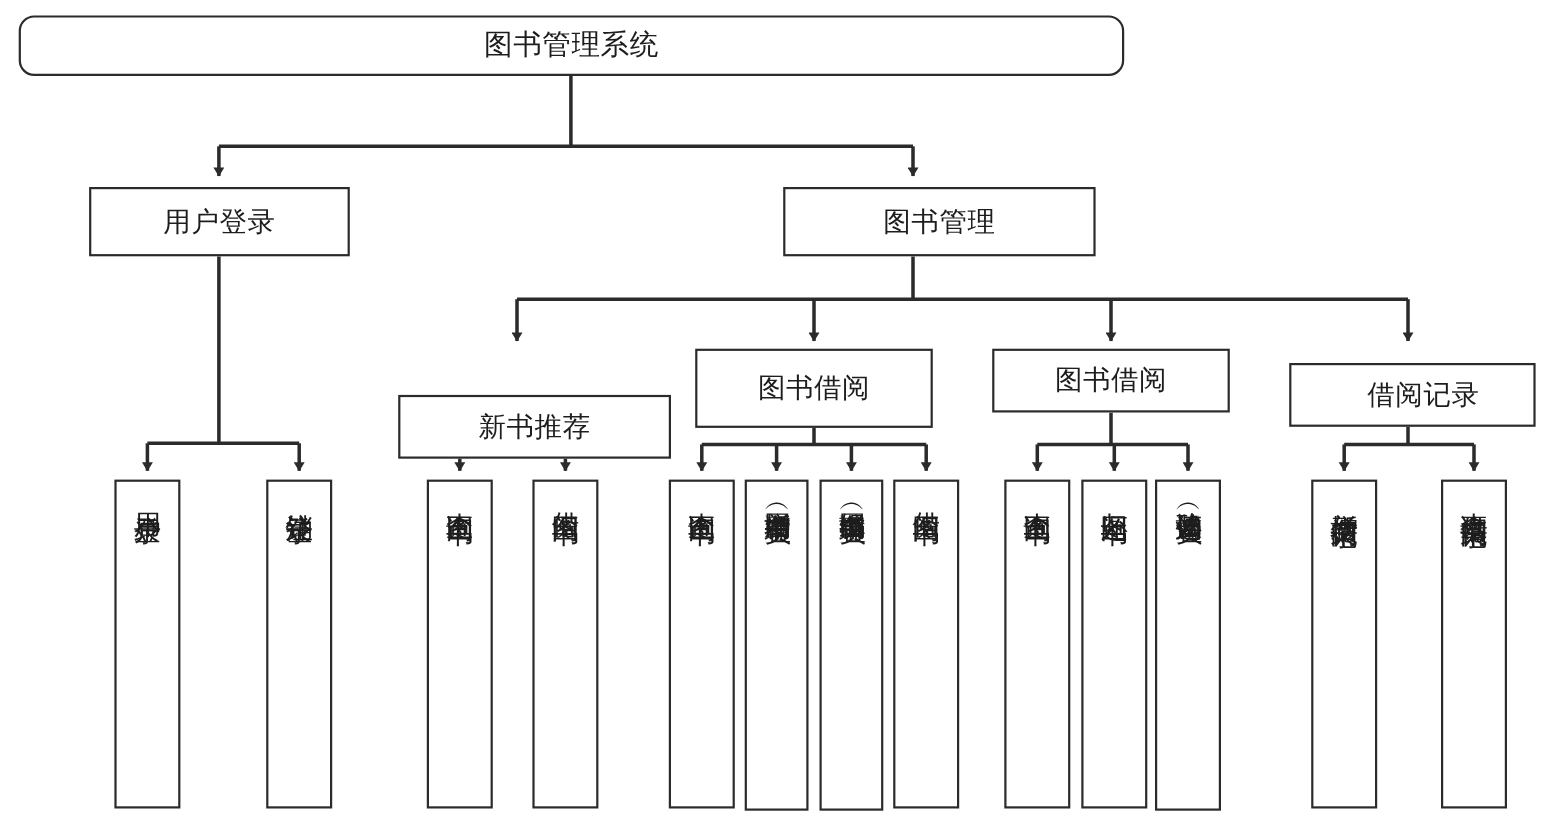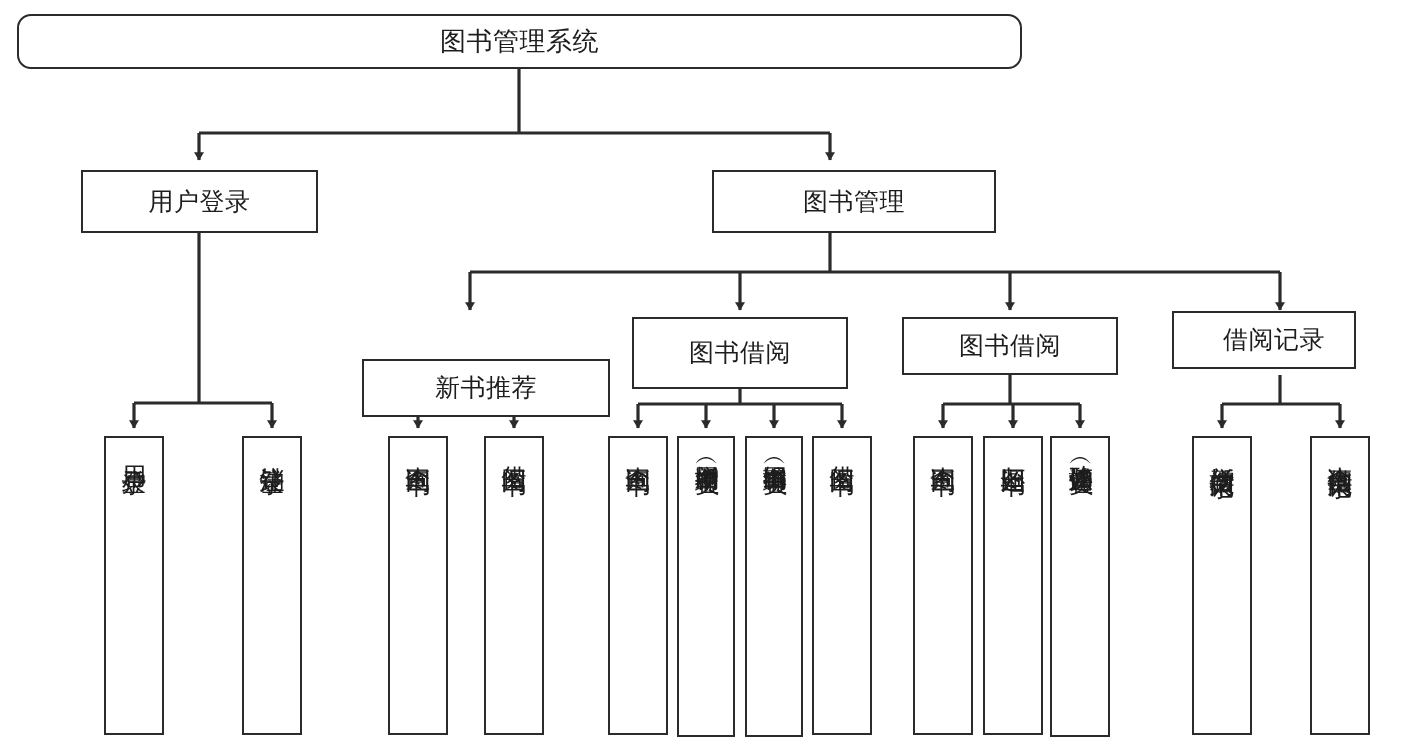--- a/index.html
+++ b/index.html
@@ -155,21 +155,21 @@
   </div>
 
   <div class="node horiz" style="left:632px; top:317px; width:216px; height:72px;">
     <span class="label">图书借阅</span>
   </div>
 
   <div class="node horiz" style="left:902px; top:317px; width:216px; height:58px;">
     <span class="label">图书借阅</span>
   </div>
 
-  <div class="node horiz" style="left:1172px; top:311px; width:184px; height:58px;padding-left:20px;">
+  <div class="node horiz" style="left:1172px; top:330px; width:224px; height:58px;padding-left:20px;">
     <span class="label">借阅记录</span>
   </div>
 
   <div class="node vert" style="left:104px; top:436px; width:60px; height:299px;">
     <span class="label">用户登录</span>
   </div>
 
   <div class="node vert" style="left:242px; top:436px; width:60px; height:299px;">
     <span class="label">注销登录</span>
   </div>

